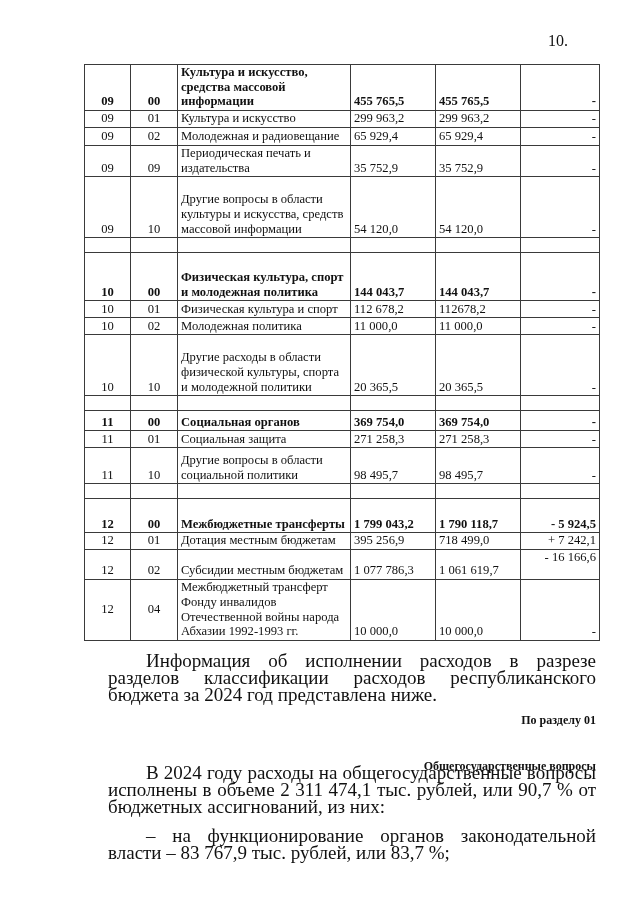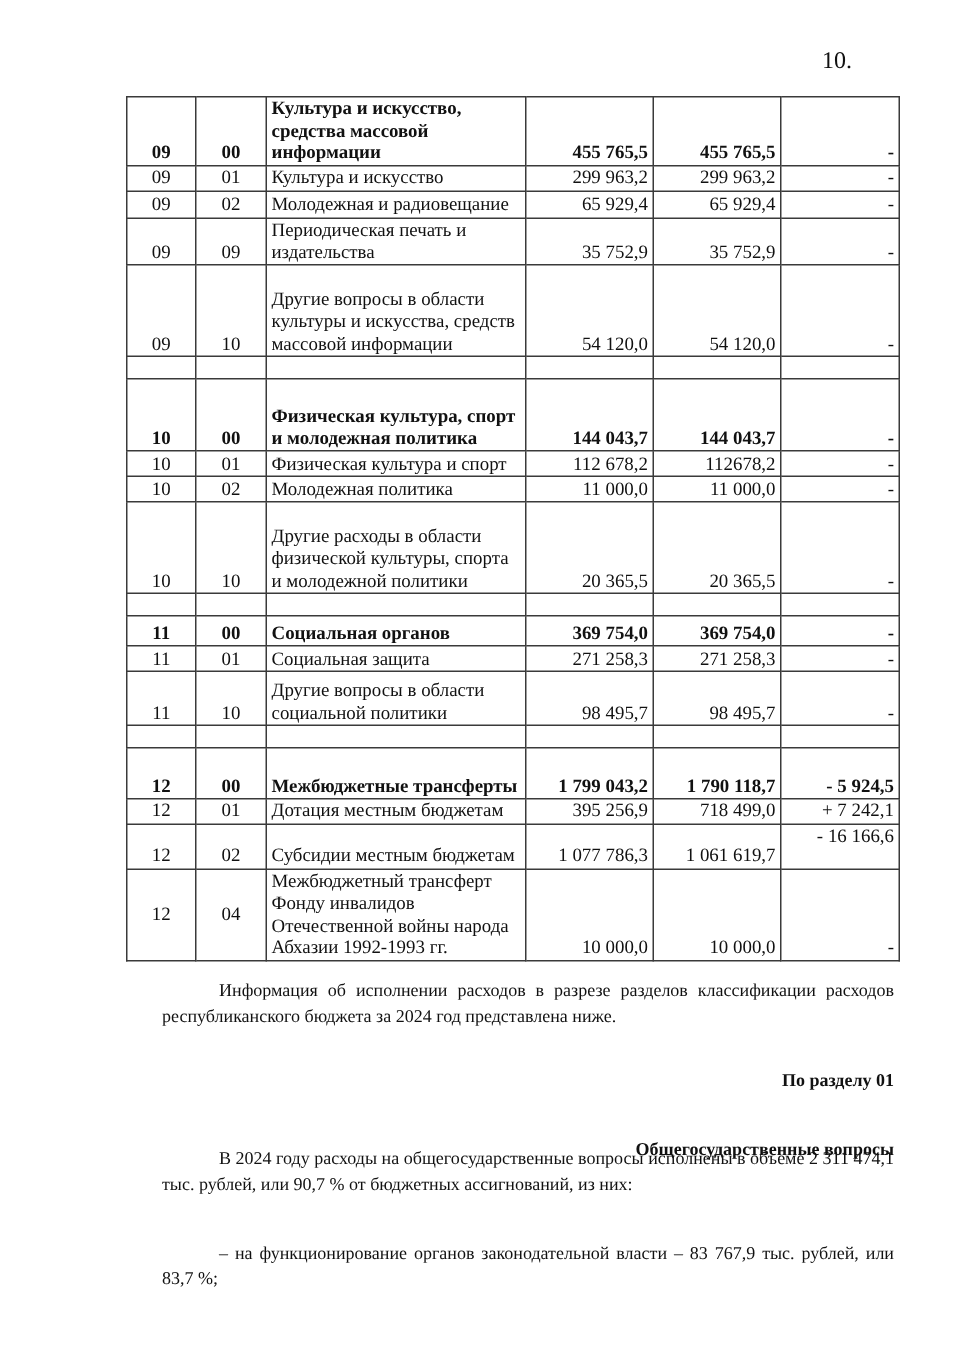--- a/index.html
+++ b/index.html
@@ -4,26 +4,26 @@
 <style>
   html, body { margin: 0; padding: 0; background: #ffffff; }
   body { width: 640px; height: 905px; position: relative; overflow: hidden;
          font-family: "Liberation Serif", serif; color: #111; }
   .page-number { position: absolute; top: 32px; left: 548px; font-size: 16px; }
   table.budget { position: absolute; left: 84px; top: 64px; border-collapse: collapse;
                  font-size: 12.6px; line-height: 14.6px; table-layout: fixed; }
   table.budget td { border: 1px solid #3a3a3a; padding: 0 3px 1px 3px; vertical-align: bottom; }
   td.c-sec, td.c-sub { text-align: center; }
   td.c-name { text-align: left; }
-  td.c-num { text-align: right; }
+  td.c-num { }
   td.c-diff { text-align: right; }
   td.c-diff.top { vertical-align: top; }
   tr.bold td { font-weight: bold; }
   tr.spacer td { height: 13px; }
-  .para { position: absolute; left: 108px; width: 488px; font-size: 12px; line-height: 17px; text-align: justify; }
+  .para { position: absolute; left: 108px; width: 488px; font-size: 19px; line-height: 17px; text-align: justify; }
   .para .indent { display: inline-block; width: 38px; }
   .heading { position: absolute; left: 84px; width: 512px; text-align: right; font-weight: bold; font-size: 12px; line-height: 17px; }
 </style>
 </head>
 <body>
 
 <div class="page-number">10.</div>
 
 <table class="budget">
   <colgroup>

